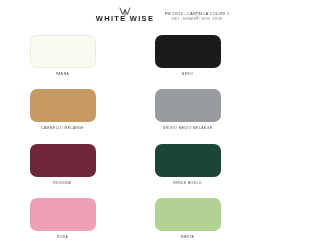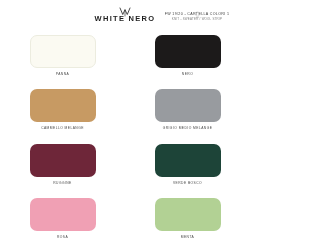--- a/index.html
+++ b/index.html
@@ -139,21 +139,21 @@
 
   <div class="header">
 
     <div class="brand-block">
       <span class="brand-mark">
         <svg viewBox="0 0 28 20" width="14" height="10" aria-hidden="true">
           <path d="M4 2 L9.5 15 L14 5.5 L18.5 15 L24 2" fill="none" stroke="#1f1f1f" stroke-width="1.6" stroke-linecap="round" stroke-linejoin="round"></path>
           <path d="M14 5.5 L14 18" fill="none" stroke="#1f1f1f" stroke-width="1.2" stroke-linecap="round"></path>
         </svg>
       </span>
-      <span class="brand-name">WHITE NERO</span>
+      <span class="brand-name">WHITE WISE</span>
     </div>
 
     <div class="spec-block">
       <span class="spec-mark">
         <svg viewBox="0 0 14 14" width="7" height="7" aria-hidden="true">
           <circle cx="7" cy="6" r="4.2" fill="none" stroke="#8a8a8a" stroke-width="1"></circle>
           <path d="M5.2 11 L4.3 13.6 L7 12.4 L9.7 13.6 L8.8 11" fill="none" stroke="#8a8a8a" stroke-width="1" stroke-linejoin="round"></path>
         </svg>
       </span>
       <span class="spec-title">FW 19/20 - CARTELLA COLORI 1</span>

